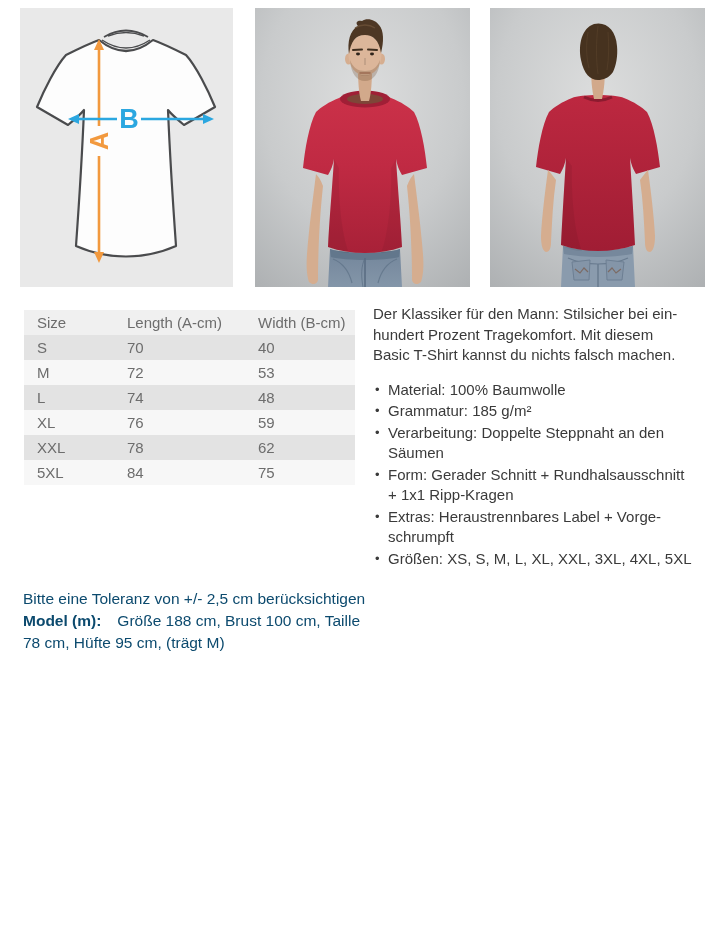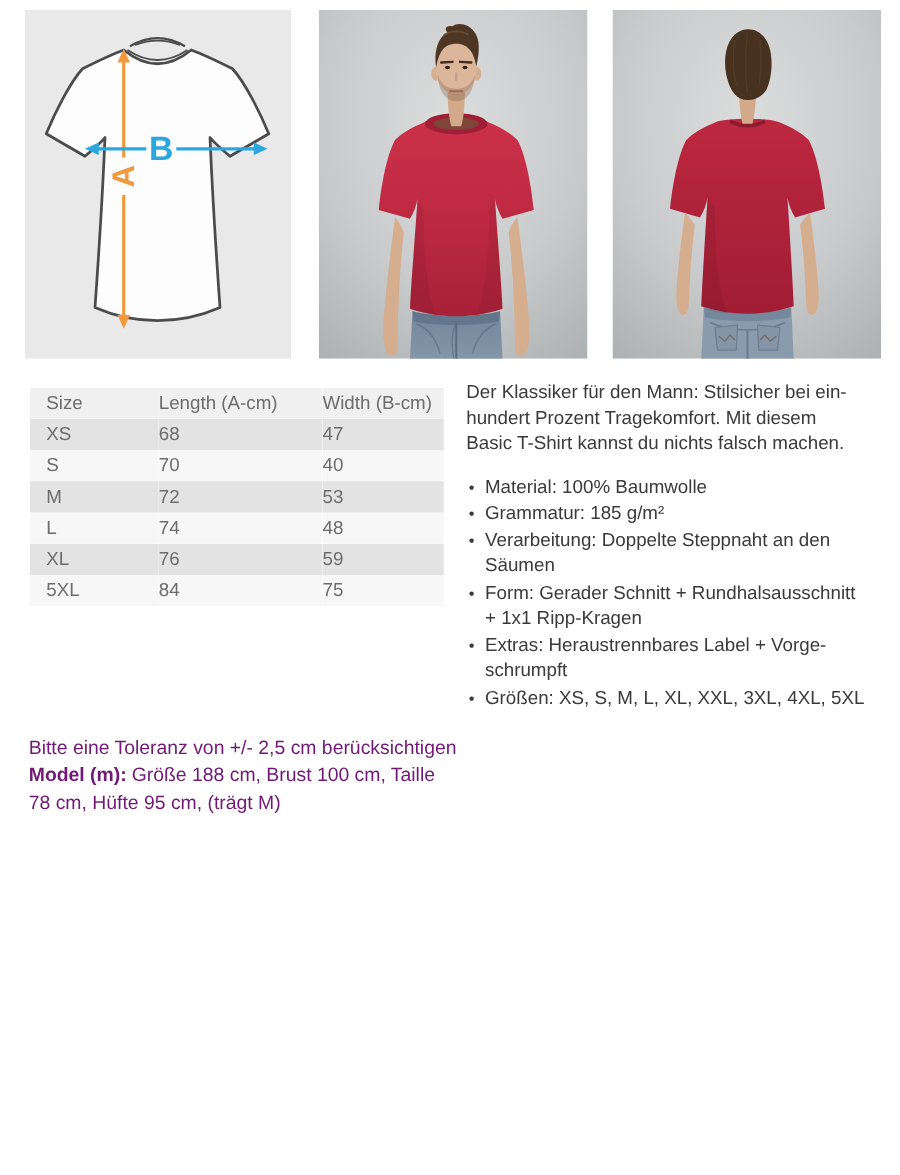--- a/index.html
+++ b/index.html
@@ -30,22 +30,22 @@
                color:#3a3a3a;font-size:15px;line-height:20.5px;}
   .description p{margin:0 0 14px 0;white-space:pre-line;}
   .description ul{list-style:none;margin:0;padding:0;}
   .description li{position:relative;padding-left:15px;margin-bottom:1px;
                   white-space:pre-line;}
   .description li::before{content:"\2022";position:absolute;left:2px;top:0;
                   font-size:13px;color:#3a3a3a;}
 
   
   .note{position:absolute;left:23px;top:588px;width:362px;
-        color:#701a75;font-size:15.5px;line-height:22px;}
-  .note b{font-weight:700;margin-right:4px;}
+        color:#0c4a6e;font-size:15.5px;line-height:22px;}
+  .note b{font-weight:700;margin-right:16px;}
   .note .model-text{white-space:pre-line;}
 </style>
 </head>
 <body>
 
 <div class="page">
 
   <div class="media" id="diagram-box">
     <svg viewBox="0 0 213 279">
       <rect x="0" y="0" width="213" height="279" fill="#e9e9e9"></rect>
@@ -203,43 +203,43 @@
       </colgroup>
     <thead>
       <tr>
         <th>Size</th>
         <th>Length (A-cm)</th>
         <th>Width (B-cm)</th>
       </tr>
     </thead>
     <tbody>
       <tr>
-          <td>XS</td>
-          <td>68</td>
-          <td>47</td>
-        </tr>
-      <tr>
           <td>S</td>
           <td>70</td>
           <td>40</td>
         </tr>
       <tr>
           <td>M</td>
           <td>72</td>
           <td>53</td>
         </tr>
       <tr>
           <td>L</td>
           <td>74</td>
           <td>48</td>
         </tr>
       <tr>
           <td>XL</td>
           <td>76</td>
           <td>59</td>
+        </tr>
+      <tr>
+          <td>XXL</td>
+          <td>78</td>
+          <td>62</td>
         </tr>
       <tr>
           <td>5XL</td>
           <td>84</td>
           <td>75</td>
         </tr>
     </tbody>
   </table>
 
   <div class="description">

